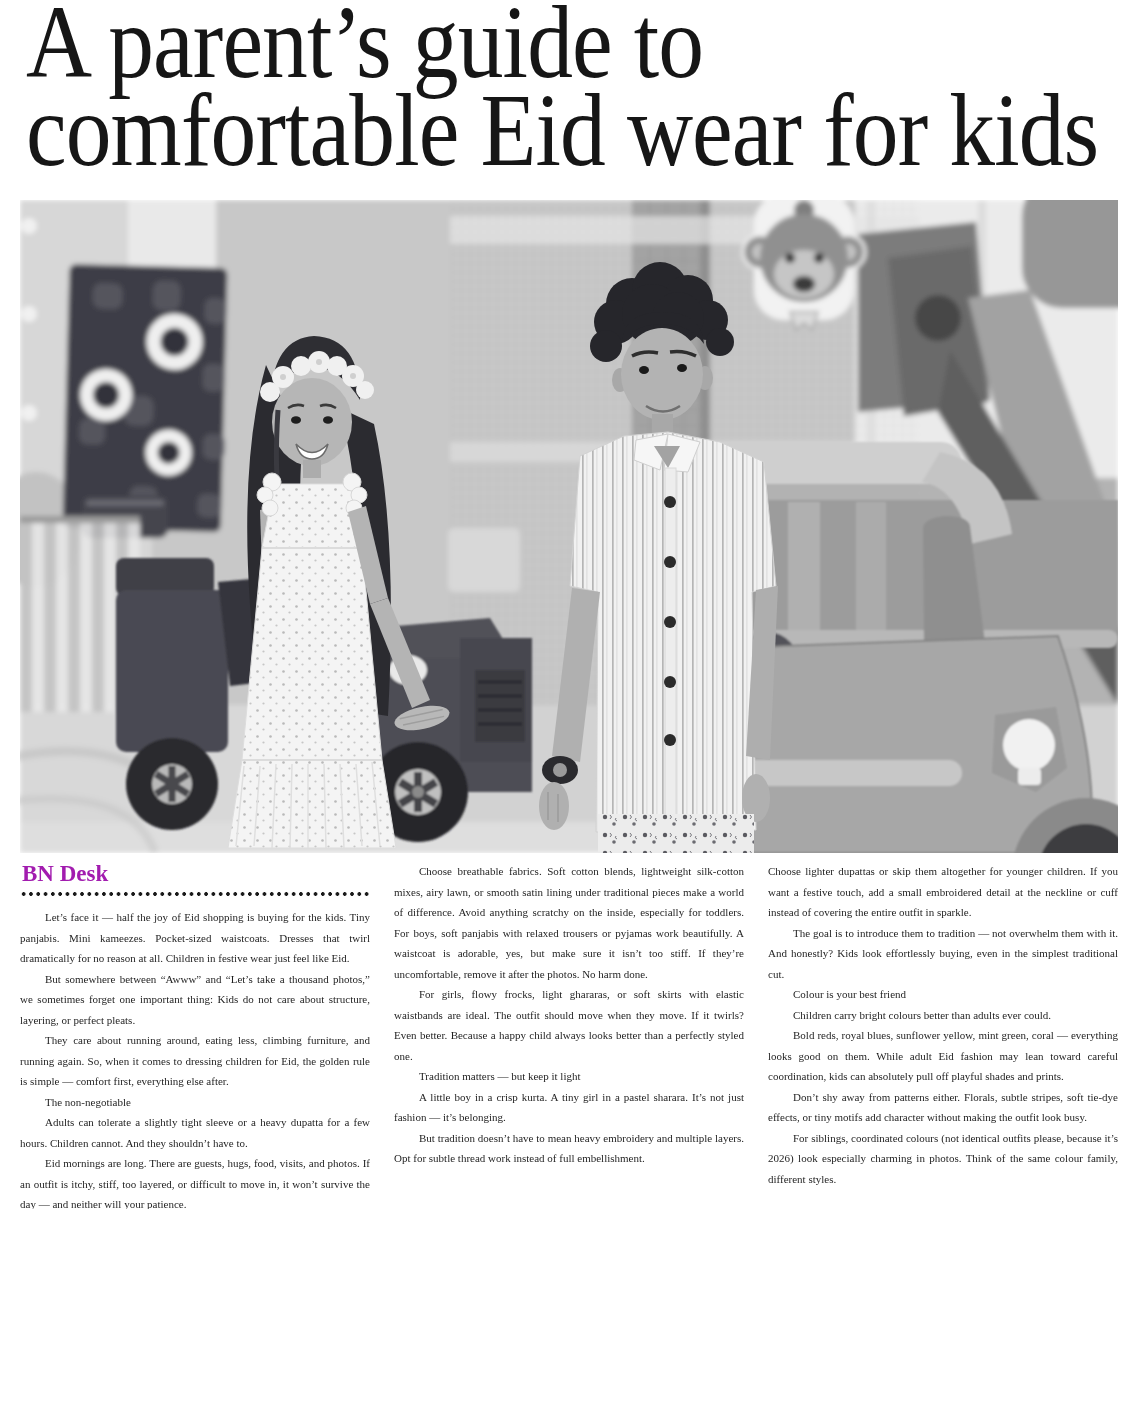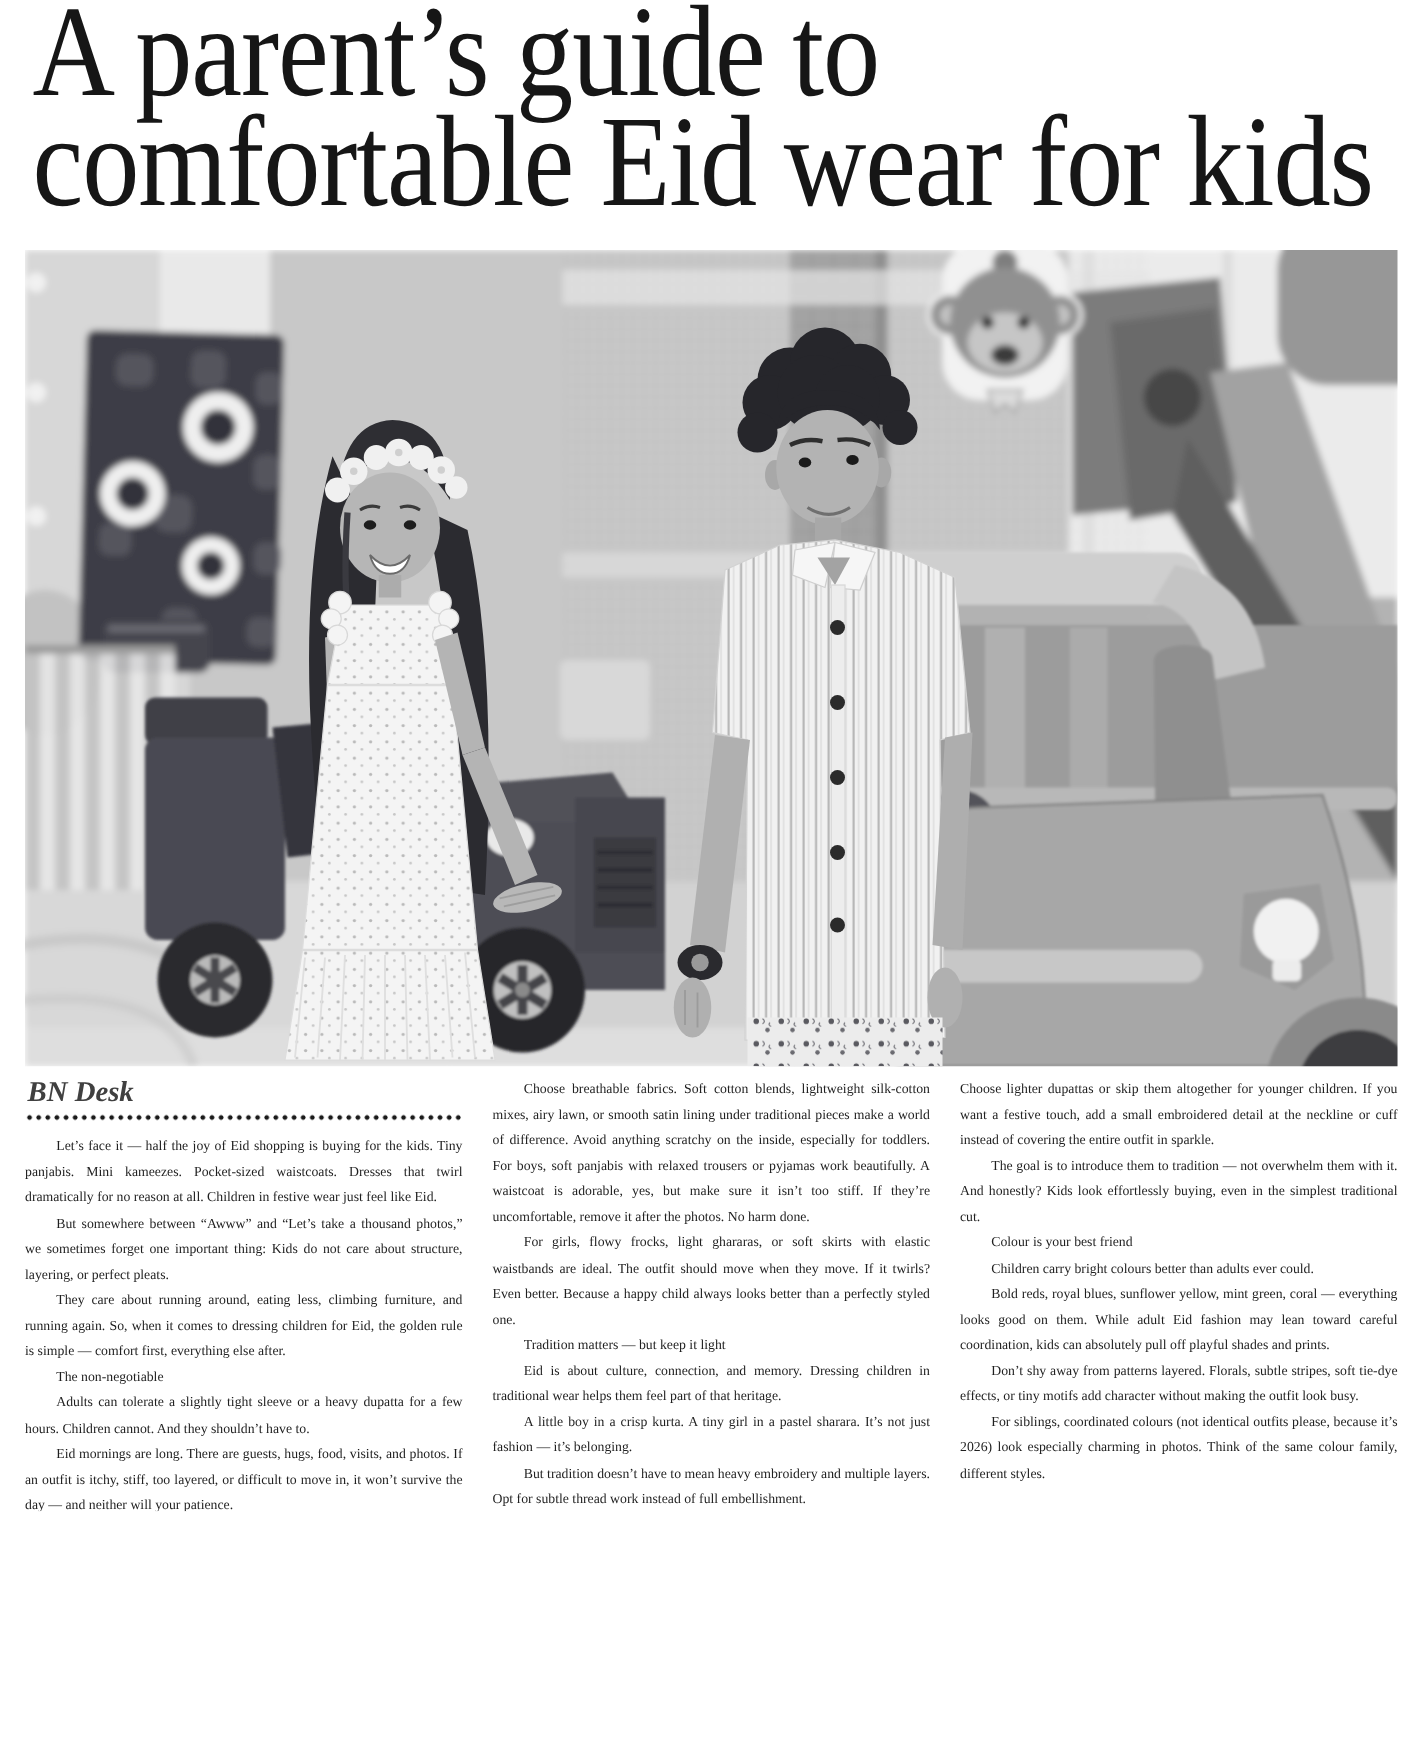--- a/index.html
+++ b/index.html
@@ -9,21 +9,21 @@
   .headline{position:absolute;left:26px;top:-2px;margin:0;font-weight:normal;
             font-size:104px;line-height:88px;letter-spacing:-1px;color:#161616;
             transform:scaleX(0.88);transform-origin:left top;white-space:nowrap;}
   .headline span{display:block;}
   
   .photo{position:absolute;left:20px;top:200px;width:1098px;height:653px;margin:0;}
   .photo svg{display:block;width:100%;height:100%;}
   
   .article{position:absolute;left:20px;top:861px;width:1098px;display:flex;gap:24px;}
   .col{width:350px;}
-  .byline{margin:0 0 4px 2px;font-size:23px;font-weight:bold;color:#404040;line-height:26px;font-style:italic;}
+  .byline{margin:0 0 4px 2px;font-size:23px;font-weight:bold;color:#a21caf;line-height:26px;}
   .dotrule{height:6px;width:100%;margin:2px 0 10px 0;
            background-image:radial-gradient(circle,#1a1a1a 1.7px,transparent 2.1px);
            background-size:7.3px 6px;background-repeat:repeat-x;background-position:0 50%;}
   .para{margin:0;font-size:11px;line-height:20.5px;color:#1f1f1f;text-align:justify;}
   .para.ind{text-indent:25px;}
 </style>
 </head>
 <body>
 
 <div class="page">
@@ -296,31 +296,30 @@
           <p class="para ind">The non-negotiable</p>
           <p class="para ind">Adults can tolerate a slightly tight sleeve or a heavy dupatta for a few hours. Children cannot. And they shouldn’t have to.</p>
           <p class="para ind">Eid mornings are long. There are guests, hugs, food, visits, and photos. If an outfit is itchy, stiff, too layered, or difficult to move in, it won’t survive the day — and neither will your patience.</p>
         </div>
     </div>
     <div class="col">
       <div>
           <p class="para ind">Choose breathable fabrics. Soft cotton blends, lightweight silk-cotton mixes, airy lawn, or smooth satin lining under traditional pieces make a world of difference. Avoid anything scratchy on the inside, especially for toddlers. For boys, soft panjabis with relaxed trousers or pyjamas work beautifully. A waistcoat is adorable, yes, but make sure it isn’t too stiff. If they’re uncomfortable, remove it after the photos. No harm done.</p>
           <p class="para ind">For girls, flowy frocks, light ghararas, or soft skirts with elastic waistbands are ideal. The outfit should move when they move. If it twirls? Even better. Because a happy child always looks better than a perfectly styled one.</p>
           <p class="para ind">Tradition matters — but keep it light</p>
-          <p class="para ind">Eid is about culture, connection, and memory. Dressing children in traditional wear helps them feel part of that heritage.</p>
           <p class="para ind">A little boy in a crisp kurta. A tiny girl in a pastel sharara. It’s not just fashion — it’s belonging.</p>
           <p class="para ind">But tradition doesn’t have to mean heavy embroidery and multiple layers. Opt for subtle thread work instead of full embellishment.</p>
         </div>
     </div>
     <div class="col">
       <div>
           <p class="para">Choose lighter dupattas or skip them altogether for younger children. If you want a festive touch, add a small embroidered detail at the neckline or cuff instead of covering the entire outfit in sparkle.</p>
           <p class="para ind">The goal is to introduce them to tradition — not overwhelm them with it. And honestly? Kids look effortlessly buying, even in the simplest traditional cut.</p>
           <p class="para ind">Colour is your best friend</p>
           <p class="para ind">Children carry bright colours better than adults ever could.</p>
           <p class="para ind">Bold reds, royal blues, sunflower yellow, mint green, coral — everything looks good on them. While adult Eid fashion may lean toward careful coordination, kids can absolutely pull off playful shades and prints.</p>
-          <p class="para ind">Don’t shy away from patterns layered. Florals, subtle stripes, soft tie-dye effects, or tiny motifs add character without making the outfit look busy.</p>
+          <p class="para ind">Don’t shy away from patterns either. Florals, subtle stripes, soft tie-dye effects, or tiny motifs add character without making the outfit look busy.</p>
           <p class="para ind">For siblings, coordinated colours (not identical outfits please, because it’s 2026) look especially charming in photos. Think of the same colour family, different styles.</p>
         </div>
     </div>
   </div>
 
 </div>
 
 </body></html>

